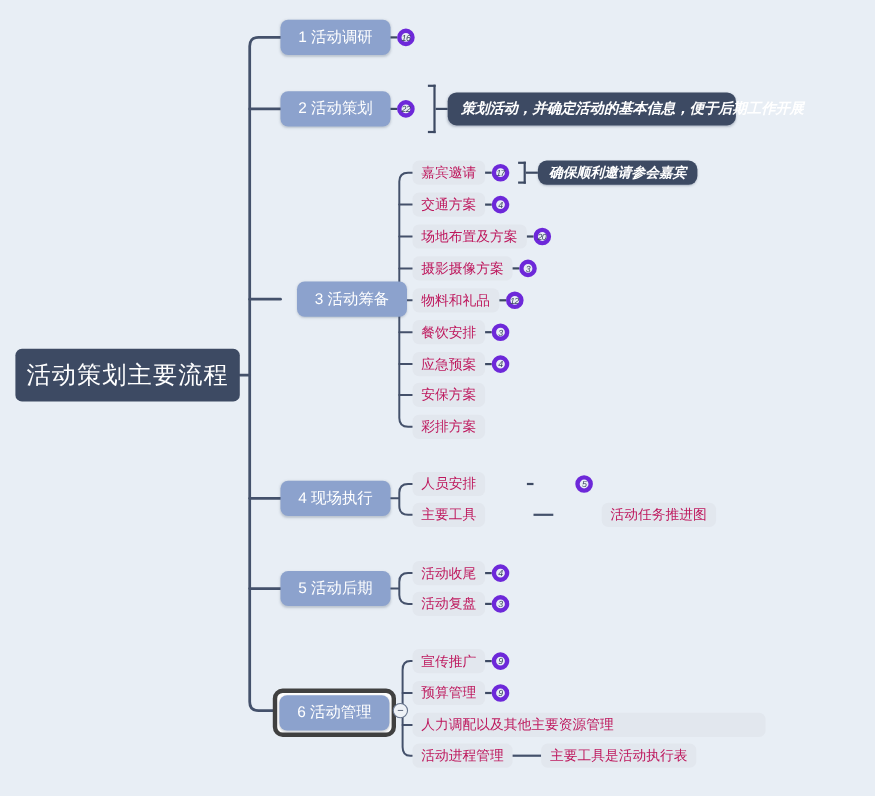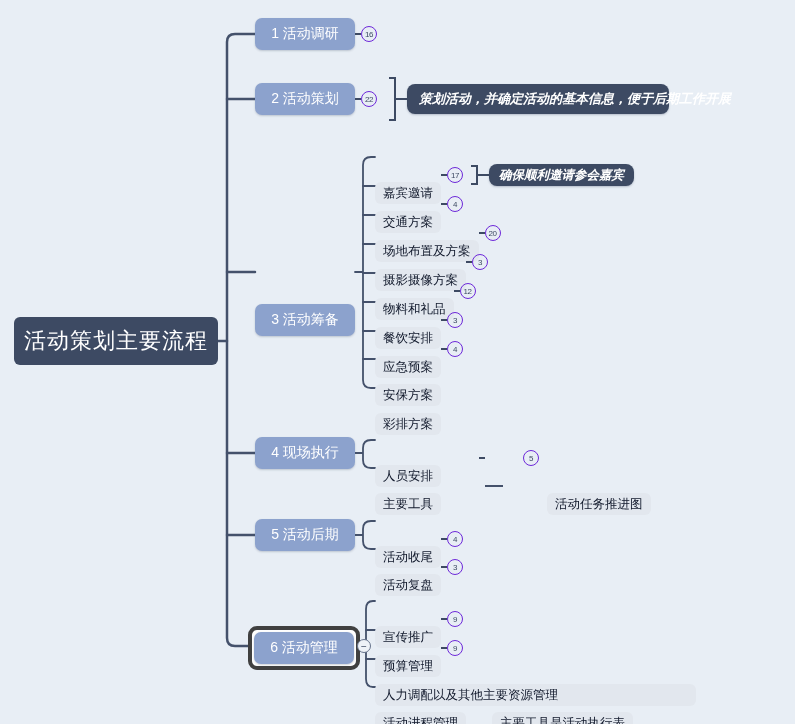--- a/index.html
+++ b/index.html
@@ -27,43 +27,44 @@
     display:flex; align-items:center; justify-content:center;
     box-shadow:0 1px 2px rgba(61,74,99,.25);
   }
   .select-wrap {
     border:4px solid #404040; border-radius:9px;
     background:#ffffff; padding:2px;
   }
   .child-node {
     height:22px; padding:0 8px;
     background:#e2e7ee; border-radius:6px;
-    color:#0f172a; font-size:12.5px;
-    display:flex; align-items:center;margin-top:36px;
+    color:#be185d; font-size:12.5px;
+    display:flex; align-items:center;
   }
   .child-node.wide { min-width:321px; justify-content:flex-start; }
   .note-box {
     background:#3d4a63; border-radius:8px;
     color:#fff; font-style:italic; font-weight:600;
     box-shadow:0 1px 2px rgba(61,74,99,.3);
   }
   .note-big {
     width:262px; padding:5px 12px; font-size:13px;
     line-height:1.5; text-align:center;
   }
   .note-small {
     height:22px; padding:0 10px; font-size:12.5px;
     display:flex; align-items:center;
   }
   .badge {
     width:16px; height:16px; border-radius:50%;
-    border:1px solid #6d28d9; color:#3d4a63;
+    border:4px solid #6d28d9; color:#3d4a63;
     font-size:8px; letter-spacing:-0.5px;
     display:flex; align-items:center; justify-content:center;
     flex:0 0 16px;
+    font-style:italic;
   }
   .dash  { width:6px;  height:2px; background:#3d4a63; flex:0 0 6px; }
   .hline18 { width:18px; height:2px; background:#44516b; flex:0 0 18px; }
   .hline26 { width:26px; height:2px; background:#44516b; flex:0 0 26px; }
   .gap8 { width:8px; flex:0 0 8px; }
   .bracket {
     width:7px; align-self:center;
     border-top:2px solid #3d4a63;
     border-bottom:2px solid #3d4a63;
     border-right:2px solid #3d4a63;
@@ -120,21 +121,21 @@
     <div class="branch-node">2 活动策划</div>
     <div class="dash"></div>
     <div class="badge">22</div>
   </div>
   <div class="row" style="left:389px;top:77px;">
     <div class="bracket tall"></div>
     <div class="bdash"></div>
     <div class="note-box note-big">策划活动，并确定活动的基本信息，便于后期工作开展</div>
   </div>
 
-  <div class="row" style="left:255px;top:256px;margin-top:48px;">
+  <div class="row" style="left:270px;top:256px;">
     <div class="branch-node">3 活动筹备</div>
   </div>
   <div class="row" style="left:375px;top:146px;">
     <div class="child-node">嘉宾邀请</div>
     <div class="dash"></div>
     <div class="badge">17</div>
     <div class="gap8"></div>
     <div class="bracket short"></div>
     <div class="bdash"></div>
     <div class="note-box note-small">确保顺利邀请参会嘉宾</div>

